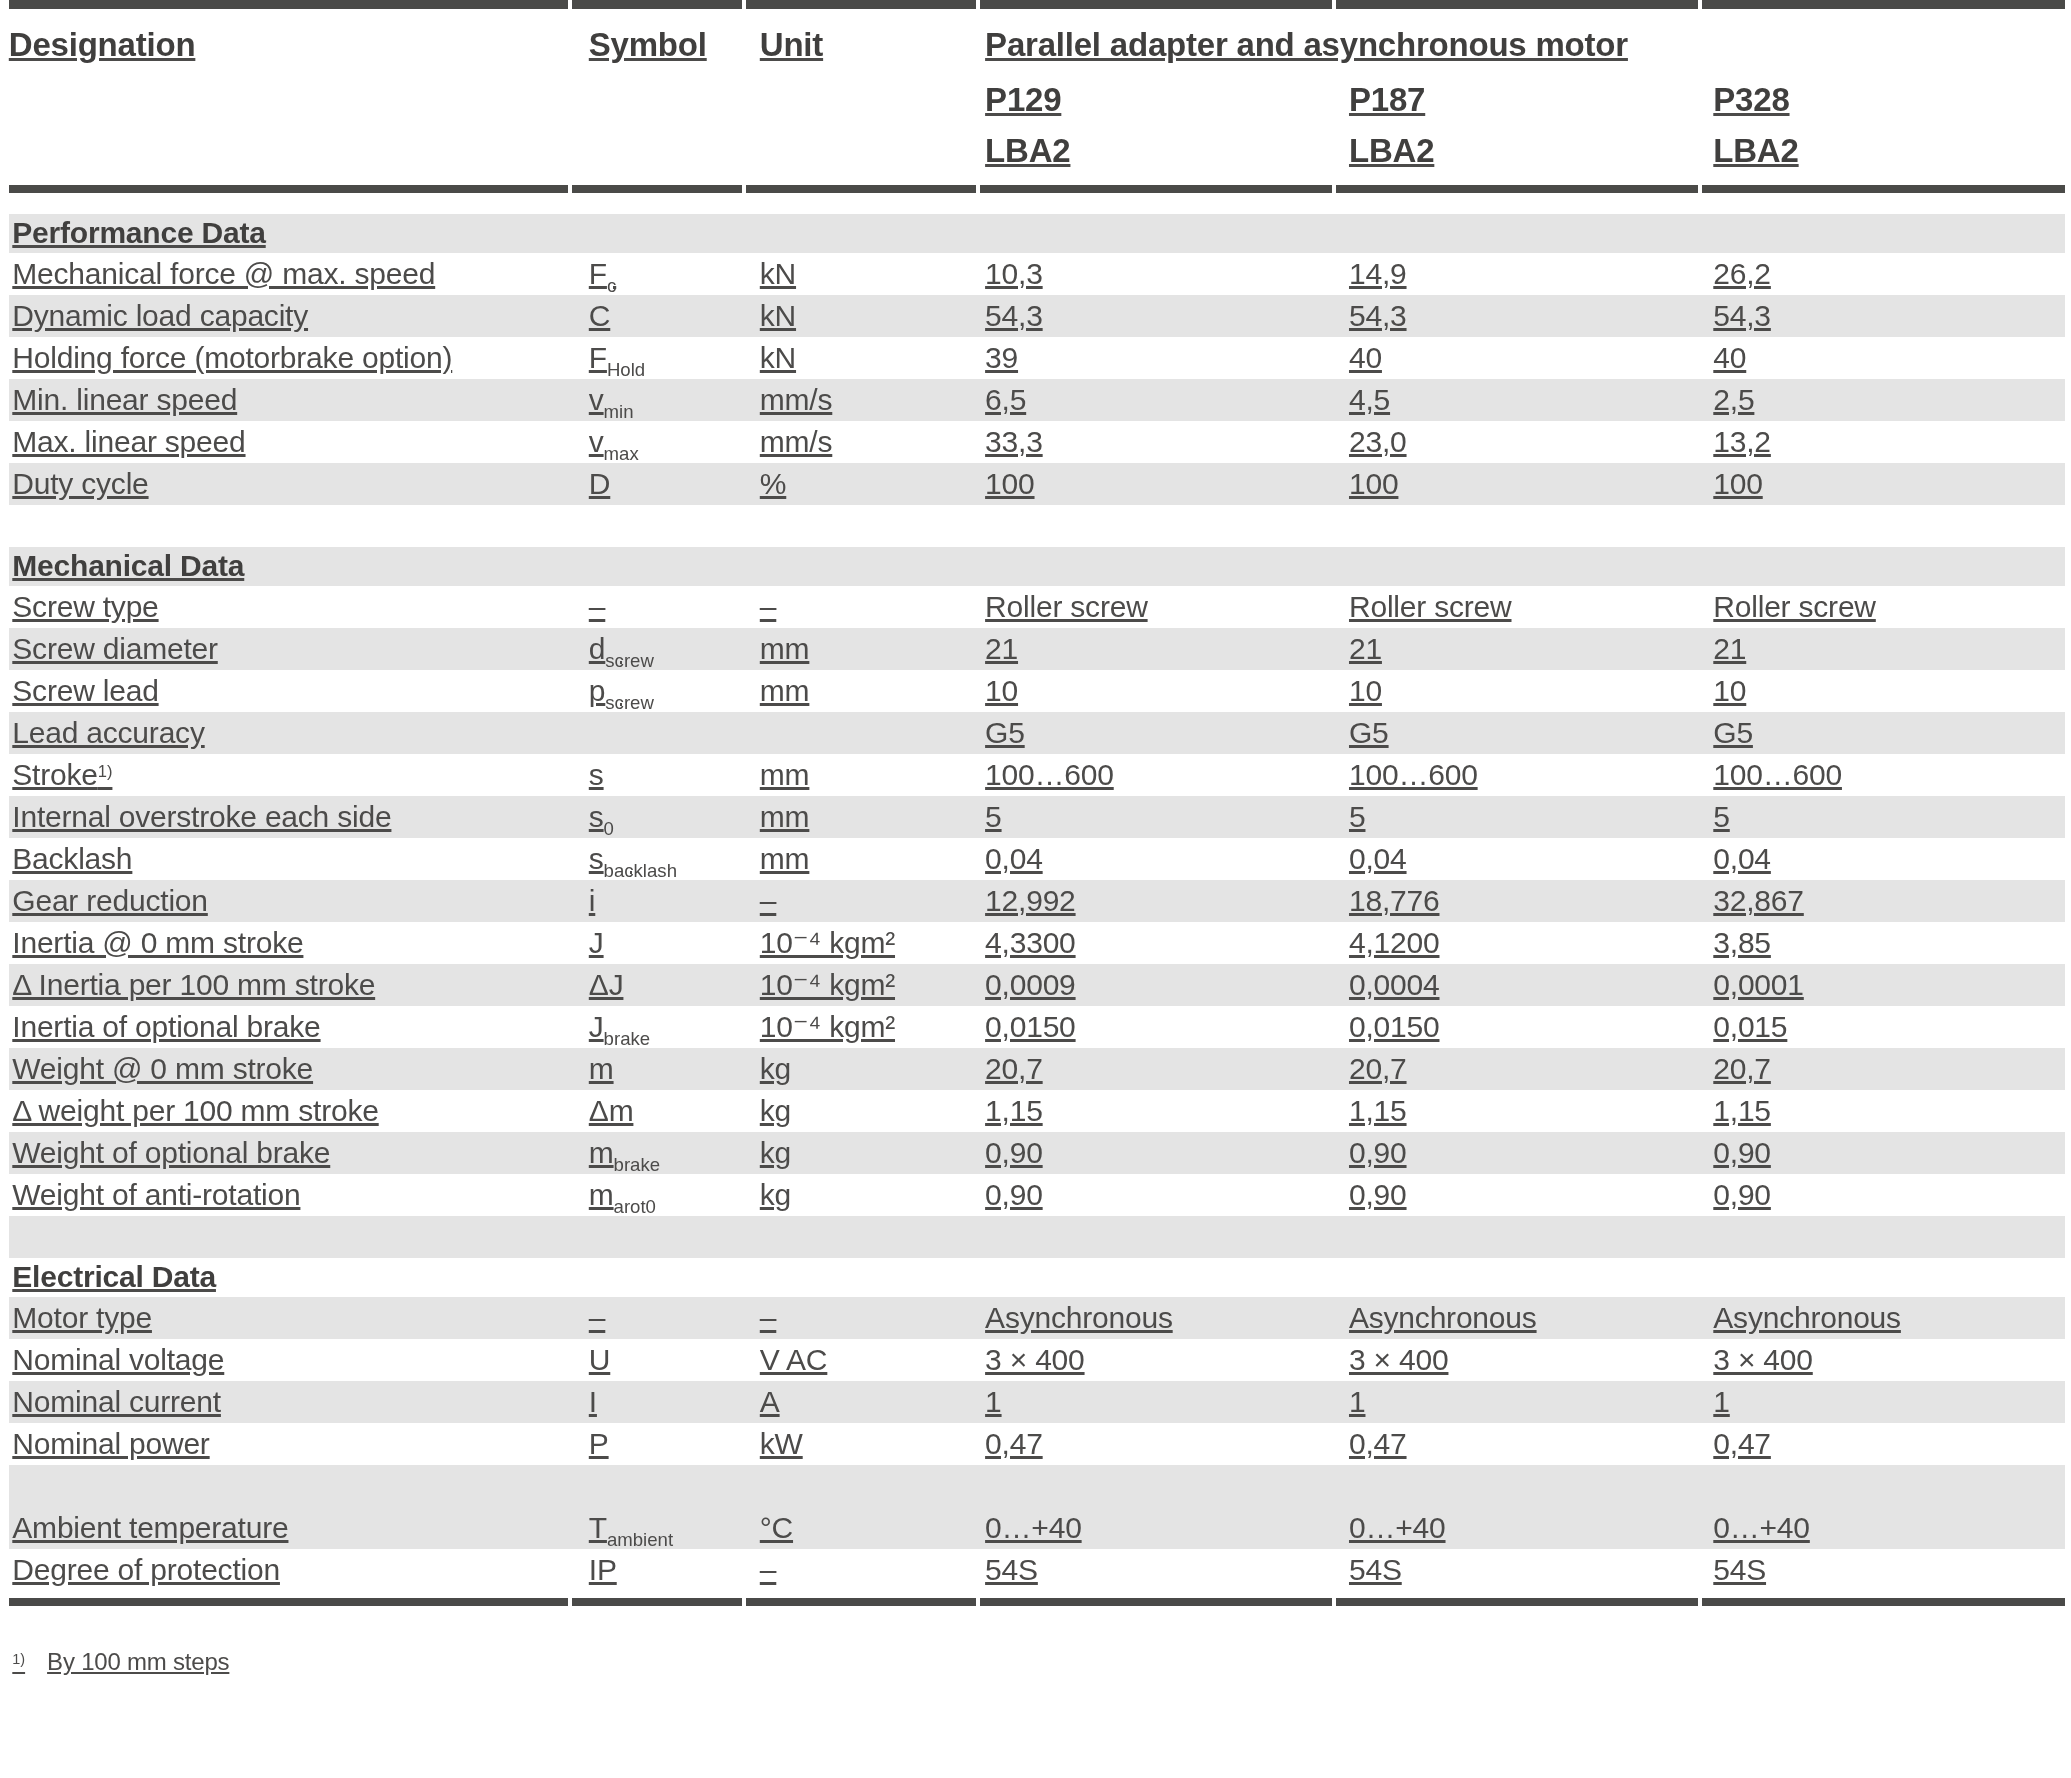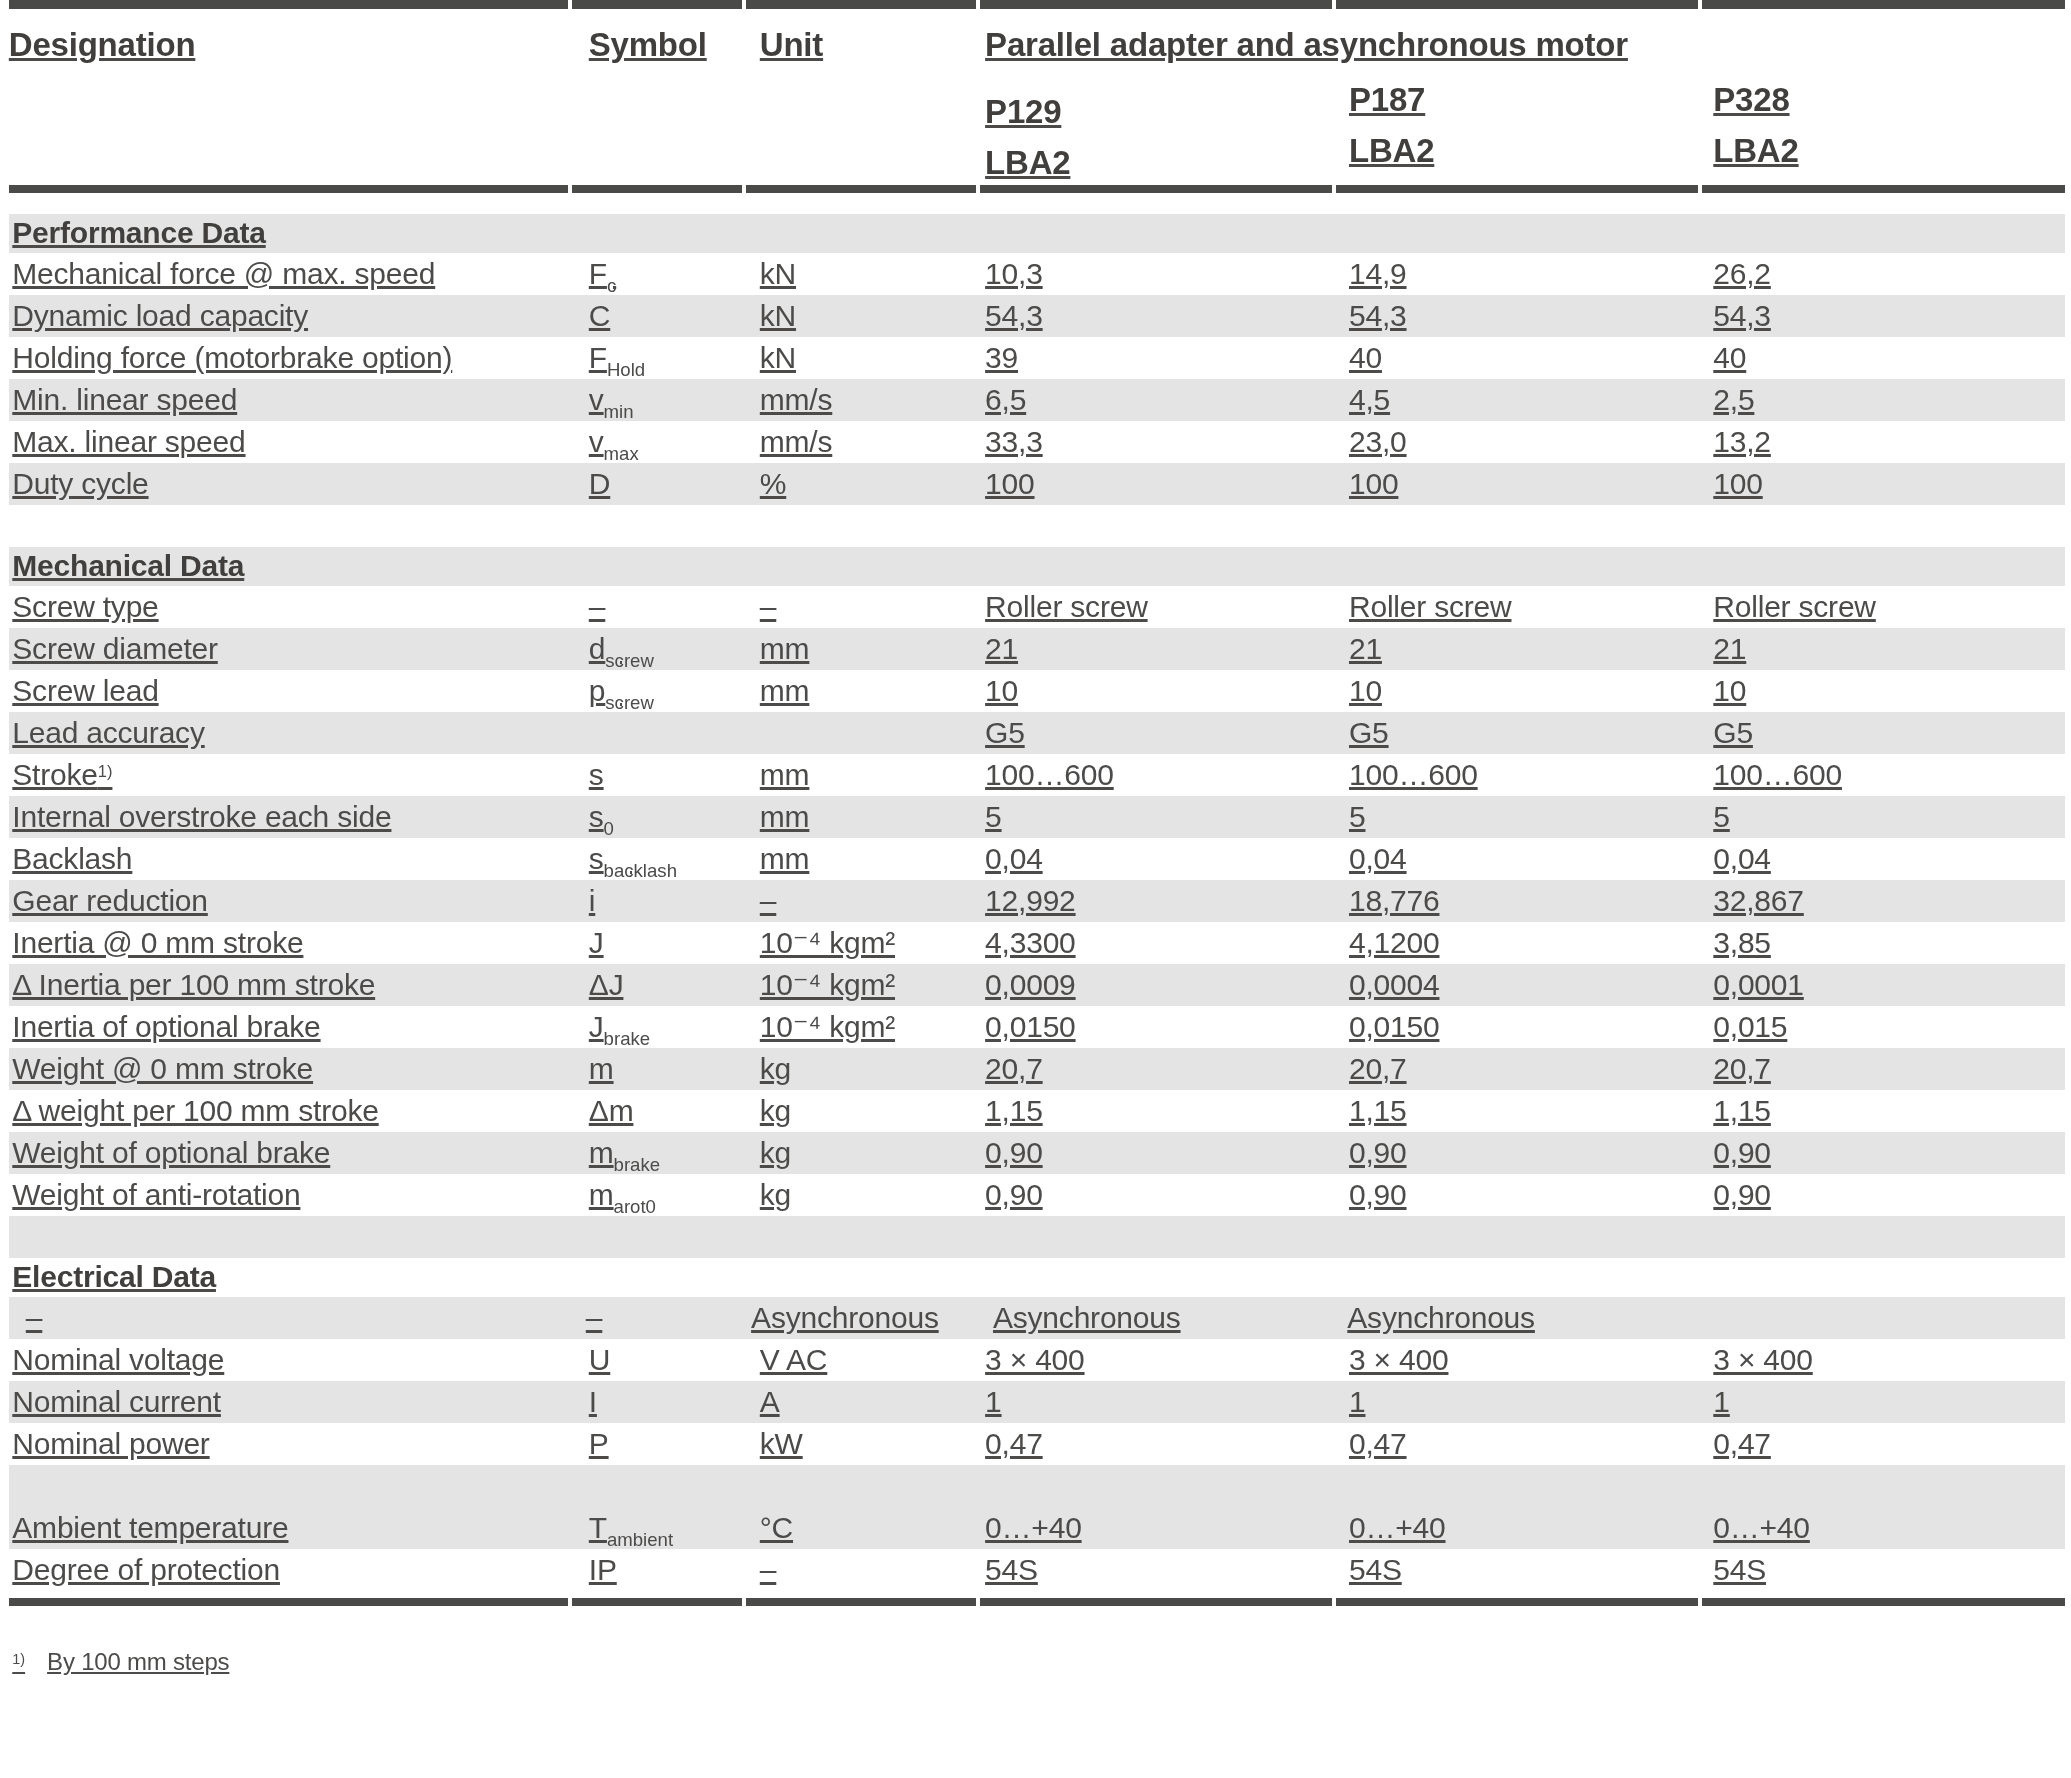--- a/index.html
+++ b/index.html
@@ -26,21 +26,21 @@
   
   .thead{
     display:grid;
     grid-template-columns:var(--c1) var(--c2) var(--c3) var(--c4) var(--c5) var(--c6);
     grid-template-rows:55px 51px 51px;
     padding-top:19.4px;height:176px;
   }
   .hcell{font-weight:bold;font-size:33px;line-height:1;color:var(--heading);white-space:nowrap;}
   .r1{grid-row:1;} .r2{grid-row:2;} .r3{grid-row:3;}
   .g1{grid-column:1;} .g2{grid-column:2;} .g3{grid-column:3;}
-  .g4{grid-column:4;margin-top:12px;} .g5{grid-column:5;} .g6{grid-column:6;}
+  .g4{grid-column:4;} .g5{grid-column:5;} .g6{grid-column:6;}
   .span3{grid-column:4 / span 3;}
 
   
   .tbody{margin-top:21px;}
   .row{
     display:grid;
     grid-template-columns:var(--c1) var(--c2) var(--c3) var(--c4) var(--c5) var(--c6);
     height:42px;align-items:center;
   }
   .row.section{height:39px;}
@@ -274,20 +274,21 @@
         <div class="cell c3">kg</div>
         <div class="cell c4">0,90</div>
         <div class="cell c5">0,90</div>
         <div class="cell c6">0,90</div>
       </div>
       <div class="row stripe spacer"></div>
       <div class="row plain section">
         <div class="cell c1 title">Electrical Data</div>
       </div>
       <div class="row stripe">
+        <div class="cell c1">Motor type</div>
         <div class="cell c2">–</div>
         <div class="cell c3">–</div>
         <div class="cell c4">Asynchronous</div>
         <div class="cell c5">Asynchronous</div>
         <div class="cell c6">Asynchronous</div>
       </div>
       <div class="row plain">
         <div class="cell c1">Nominal voltage</div>
         <div class="cell c2">U</div>
         <div class="cell c3">V AC</div>

